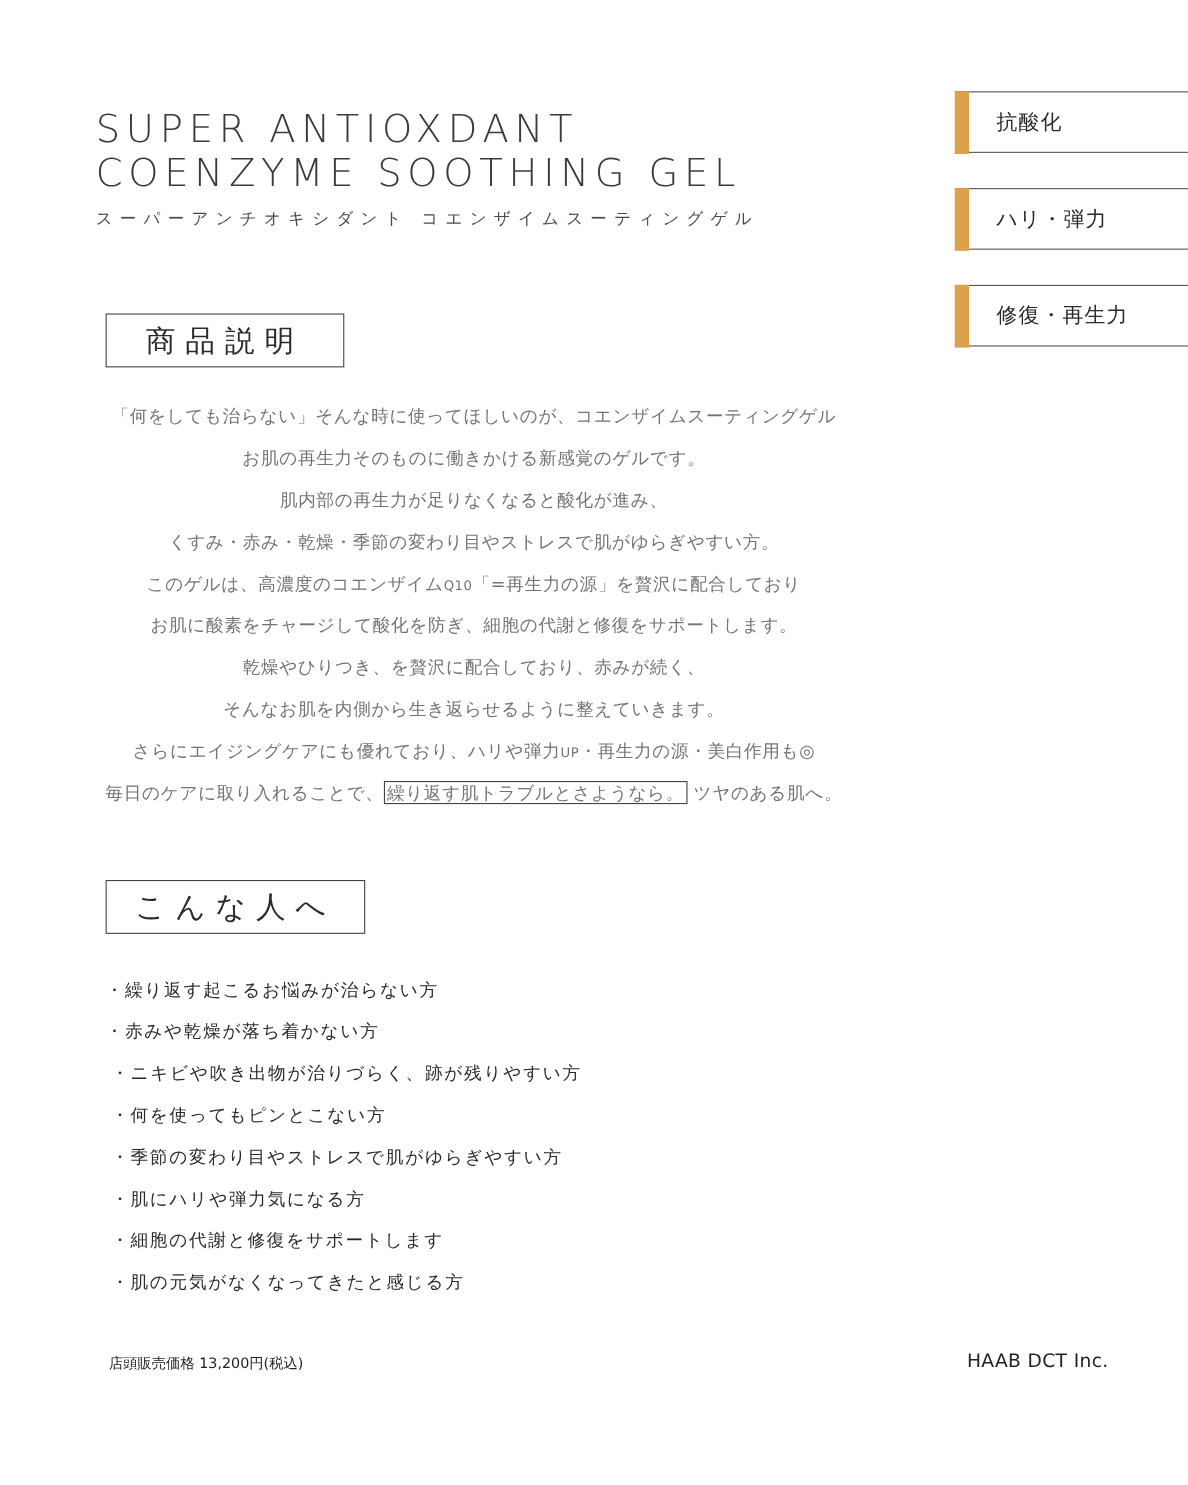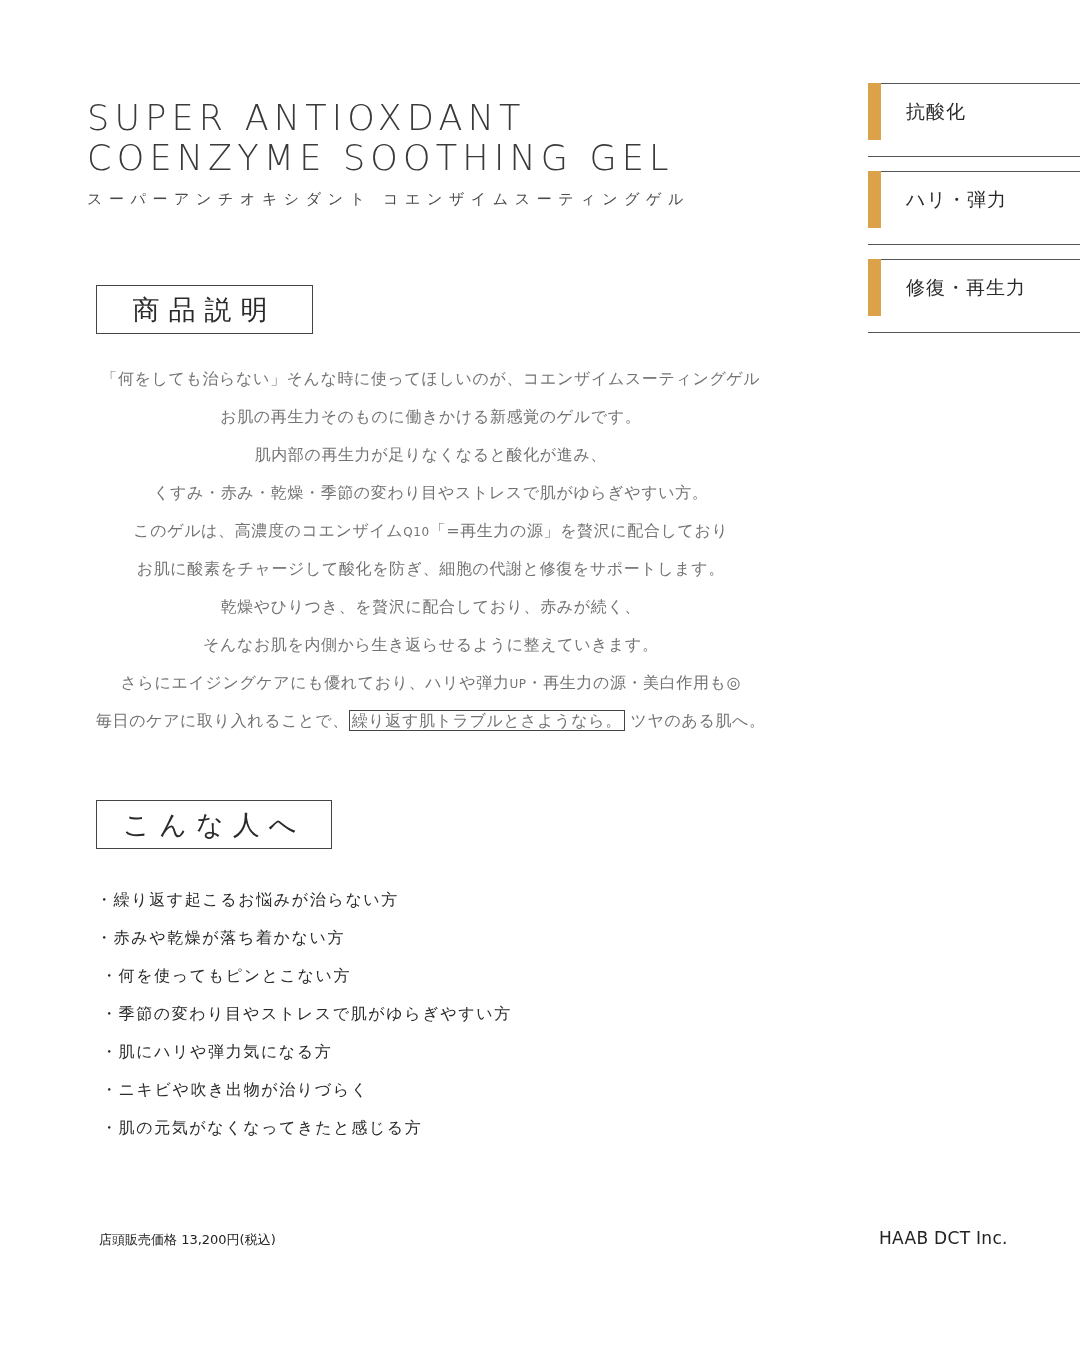--- a/index.html
+++ b/index.html
@@ -40,21 +40,21 @@
     .tabs {
       position: absolute;
       left: 868px;
       top: 83px;
       width: 212px;
     }
     .tab {
       position: absolute;
       left: 0;
       width: 212px;
-      height: 74px;
+      height: 56px;
       box-sizing: border-box;
       border-top: 1px solid #555;
       border-bottom: 1px solid #555;
       background: #fff;
     }
     .tab .bar {
       position: absolute;
       left: 0;
       top: -1px;
       width: 13px;
@@ -173,21 +173,22 @@
   <div class="line">そんなお肌を内側から生き返らせるように整えていきます。</div>
   <div class="line"><span>さらにエイジングケアにも優れており、ハリや弾力</span><span class="small-latin">UP</span><span>・再生力の源・美白作用も◎</span></div>
   <div class="line"><span>毎日のケアに取り入れることで、</span><span class="boxed">繰り返す肌トラブルとさようなら。</span> <span>ツヤのある肌へ。</span></div>
 </div>
 
 <div class="section-head" style="top:800px; width:236px;">こんな人へ</div>
 
 <div class="who">
   <div class="item">・繰り返す起こるお悩みが治らない方</div>
   <div class="item">・赤みや乾燥が落ち着かない方</div>
+  <div class="item indent">・ニキビや吹き出物が治りづらく、跡が残りやすい方</div>
   <div class="item indent">・何を使ってもピンとこない方</div>
   <div class="item indent">・季節の変わり目やストレスで肌がゆらぎやすい方</div>
   <div class="item indent">・肌にハリや弾力気になる方</div>
-  <div class="item indent">・ニキビや吹き出物が治りづらく</div>
+  <div class="item indent">・細胞の代謝と修復をサポートします</div>
   <div class="item indent">・肌の元気がなくなってきたと感じる方</div>
 </div>
 
 <div class="price">店頭販売価格 13,200円(税込)</div>
 <div class="company">HAAB DCT Inc.</div>
 
 </body></html>

